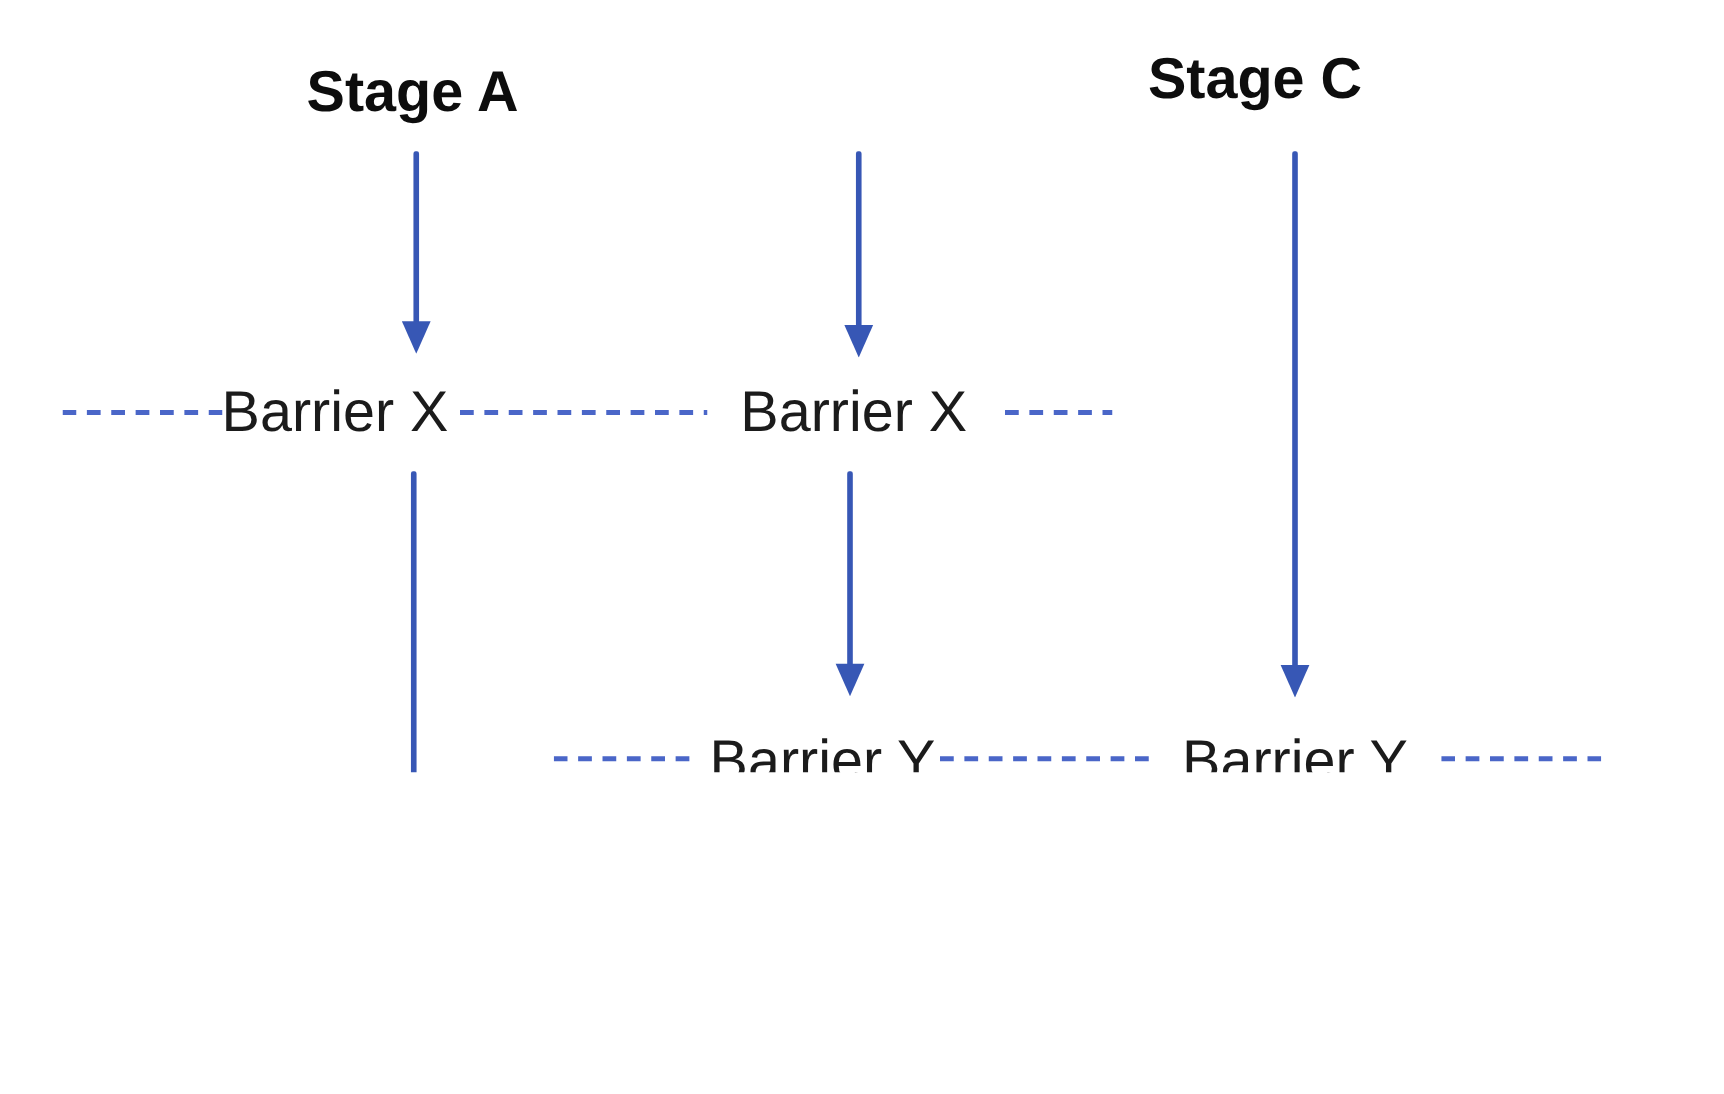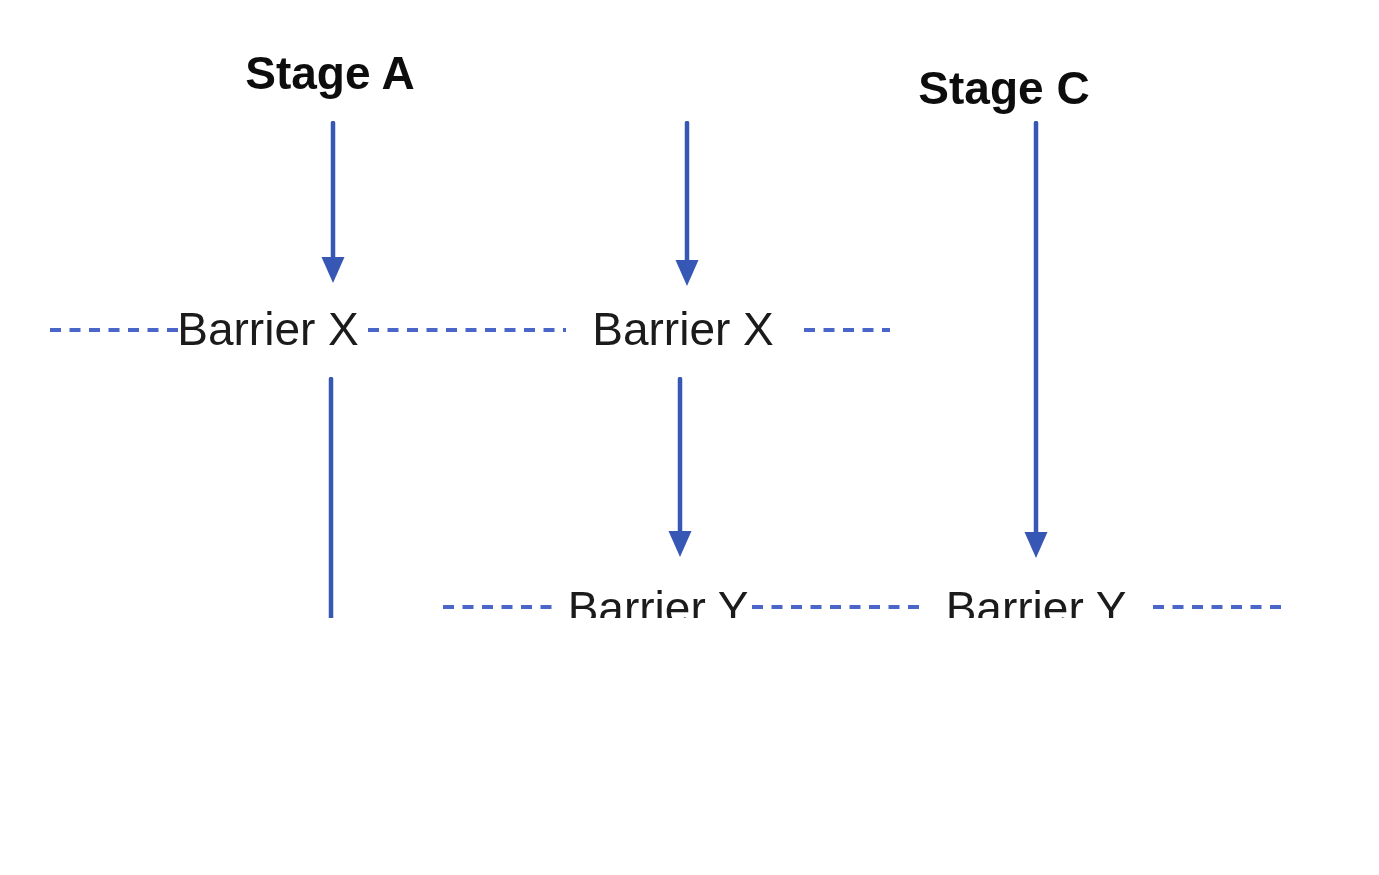--- a/index.html
+++ b/index.html
@@ -53,21 +53,21 @@
     stroke-width:4;
     stroke-dasharray:11 8.5;
   }
 </style>
 </head>
 <body>
 
 <div class="canvas">
 
   <div class="stage-label" style="left:330px;top:46px">Stage A</div>
-  <div class="stage-label" style="left:1004px;top:61px">Stage C</div>
+  <div class="stage-label" style="left:1004px;top:35px">Stage C</div>
 
   <svg class="arrow" style="left:318px;top:121px" width="30" height="162" viewBox="0 0 30 162">
     <line x1="15" y1="2" x2="15" y2="140"></line>
     <polygon points="3.5,136 26.5,136 15,162"></polygon>
   </svg>
   <svg class="arrow" style="left:316px;top:377px" width="30" height="430" viewBox="0 0 30 430">
     <line x1="15" y1="2" x2="15" y2="408"></line>
     <polygon points="3.5,404 26.5,404 15,430"></polygon>
   </svg>
 

